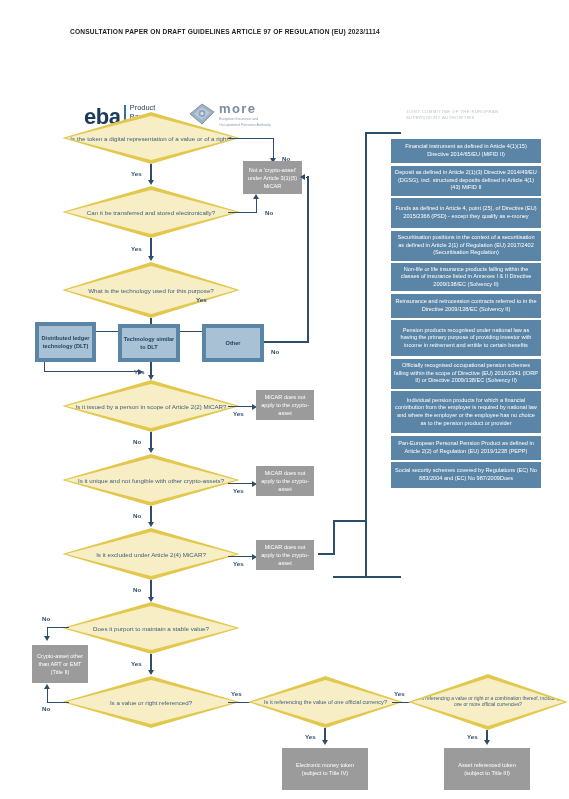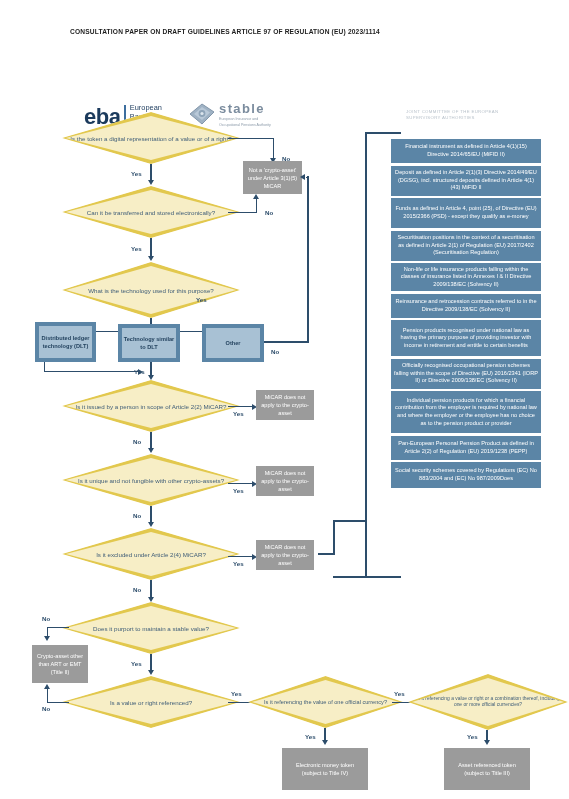--- a/index.html
+++ b/index.html
@@ -110,37 +110,37 @@
 <div id="page">
 
   <div class="doc-title">CONSULTATION PAPER ON DRAFT GUIDELINES ARTICLE 97 OF REGULATION (EU) 2023/1114</div>
 
   <div class="logobar">
 
     <div class="eba">
       <span class="eba-word">eba</span>
       <span class="eba-bar"></span>
       <span class="eba-sub">
-        <span>European</span><br>
+        <span>Product</span><br>
         <span>Banking</span><br>
         <span>Authority</span>
       </span>
     </div>
 
     <div class="eiopa">
       <span class="eiopa-mark">
         <svg width="28" height="26" viewBox="0 0 28 26">
           <polygon points="14,2 26,10 14,22 2,12" fill="#9fb2c4" stroke="#8296aa" stroke-width="1"></polygon>
           <polygon points="14,5 22,10.5 14,18 6,12" fill="#b9c9d8"></polygon>
           <circle cx="14" cy="11.5" r="3.4" fill="#8ea4b8"></circle>
           <circle cx="14" cy="11.5" r="1.6" fill="#dce5ed"></circle>
         </svg>
       </span>
       <span class="eiopa-txt">
-        <span class="eiopa-word">stable</span>
+        <span class="eiopa-word">more</span>
         <span class="eiopa-sub">European Insurance and</span>
         <span class="eiopa-sub">Occupational Pensions Authority</span>
       </span>
     </div>
 
 
     <div class="jc">JOINT COMMITTEE OF THE EUROPEAN SUPERVISORY AUTHORITIES</div>
   </div>
 
   <div class="node diamond" style="left:62px;top:112px;width:178px;height:52px;">

